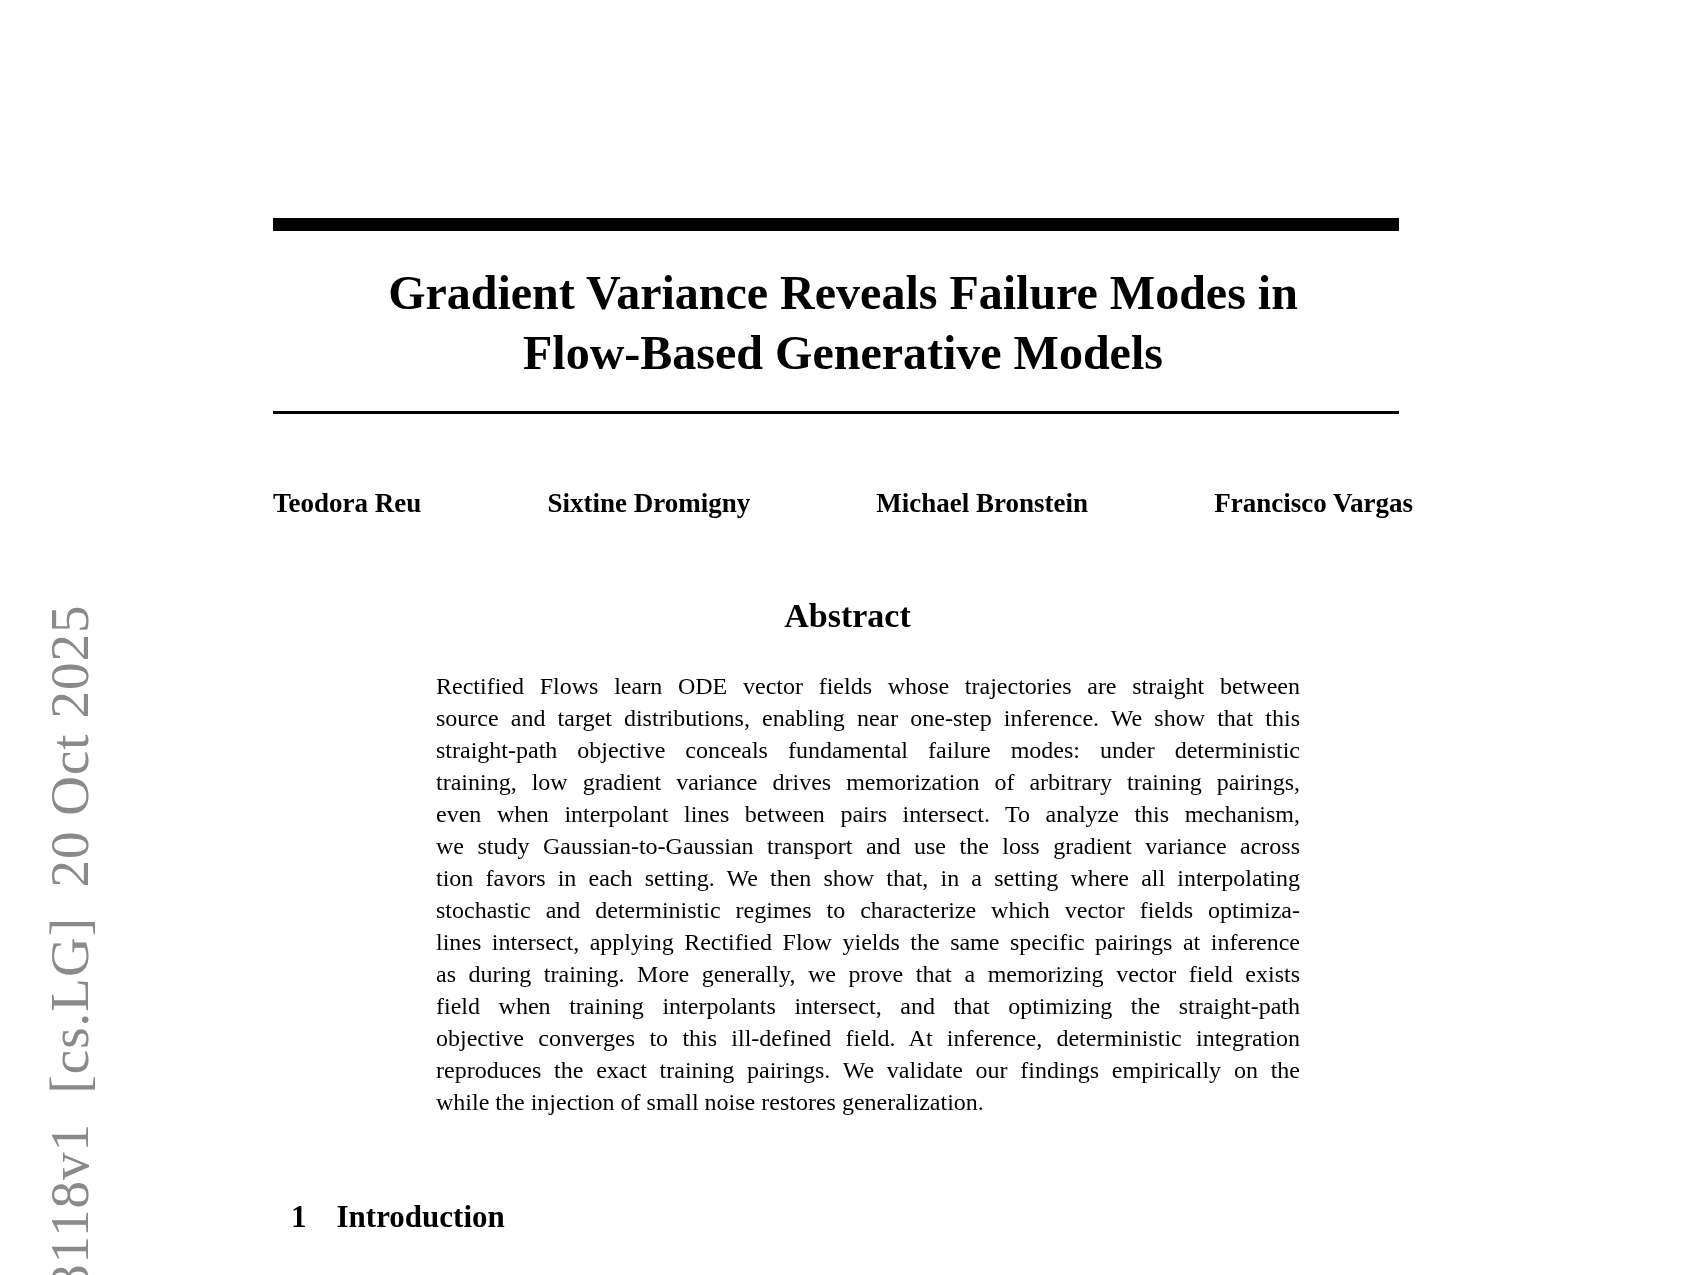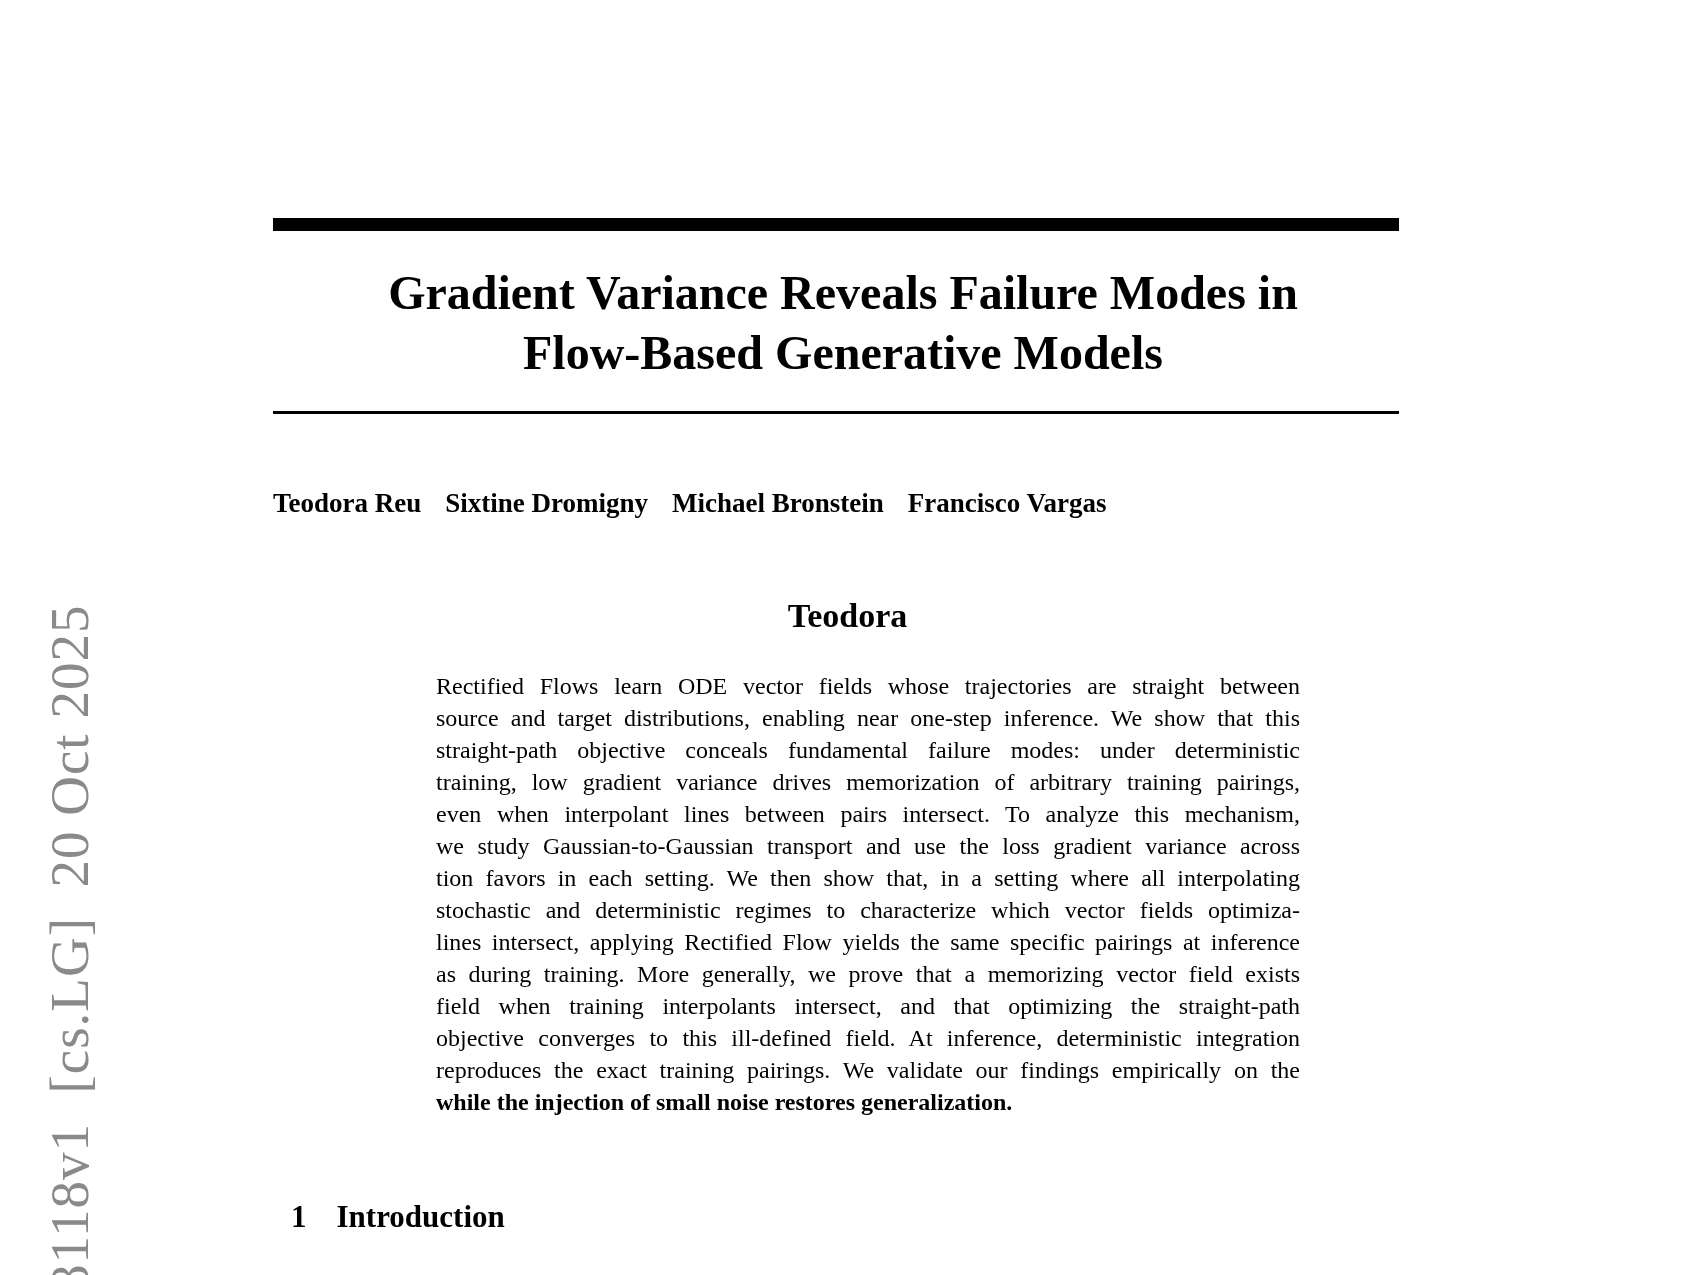--- a/index.html
+++ b/index.html
@@ -57,21 +57,21 @@
     font-size: 48px;
     line-height: 60px;
   }
 
   .authors-row {
     position: absolute;
     left: 273px;
     top: 487px;
     width: 1140px;
     display: flex;
-    justify-content: flex-start;
+    justify-content: space-between;
     gap: 24px;
     font-weight: bold;
     font-size: 27px;
     line-height: 32px;
   }
 
   .abstract-heading {
     position: absolute;
     left: 395px;
     top: 596px;
@@ -92,21 +92,20 @@
   }
   .abstract-body .abs-line {
     text-align: justify;
     text-align-last: justify;
     white-space: normal;
     margin-left: 41px;
   }
   .abstract-body .abs-line.last {
     text-align: right;
     text-align-last: left;
-    font-weight: bold;
   }
 
   .section-heading {
     position: absolute;
     left: 291px;
     top: 1198px;
     font-weight: bold;
     font-size: 31px;
     line-height: 38px;
     white-space: nowrap;
@@ -130,21 +129,21 @@
 
 <div class="rule-thin"></div>
 
 <div class="authors-row">
   <span>Teodora Reu</span>
   <span>Sixtine Dromigny</span>
   <span>Michael Bronstein</span>
   <span>Francisco Vargas</span>
 </div>
 
-<div class="abstract-heading">Teodora</div>
+<div class="abstract-heading">Abstract</div>
 
 <div class="abstract-body">
   <div class="abs-line">Rectified Flows learn ODE vector fields whose trajectories are straight between</div>
   <div class="abs-line">source and target distributions, enabling near one-step inference. We show that this</div>
   <div class="abs-line">straight-path objective conceals fundamental failure modes: under deterministic</div>
   <div class="abs-line">training, low gradient variance drives memorization of arbitrary training pairings,</div>
   <div class="abs-line">even when interpolant lines between pairs intersect. To analyze this mechanism,</div>
   <div class="abs-line">we study Gaussian-to-Gaussian transport and use the loss gradient variance across</div>
   <div class="abs-line">tion favors in each setting. We then show that, in a setting where all interpolating</div>
   <div class="abs-line">stochastic and deterministic regimes to characterize which vector fields optimiza-</div>

